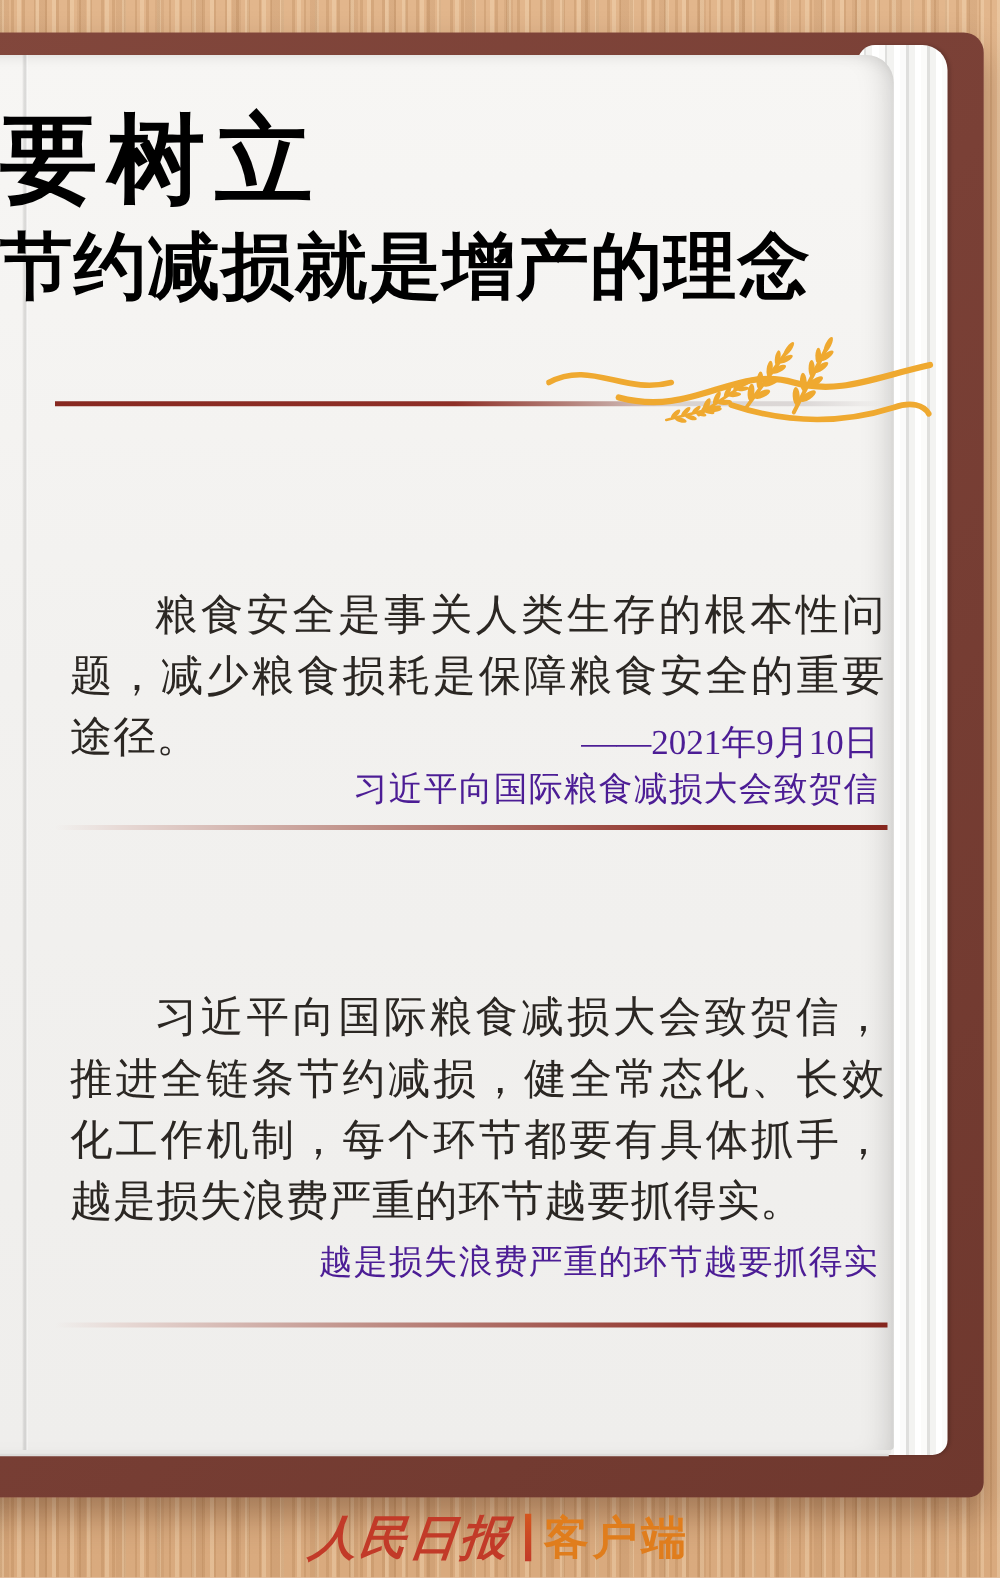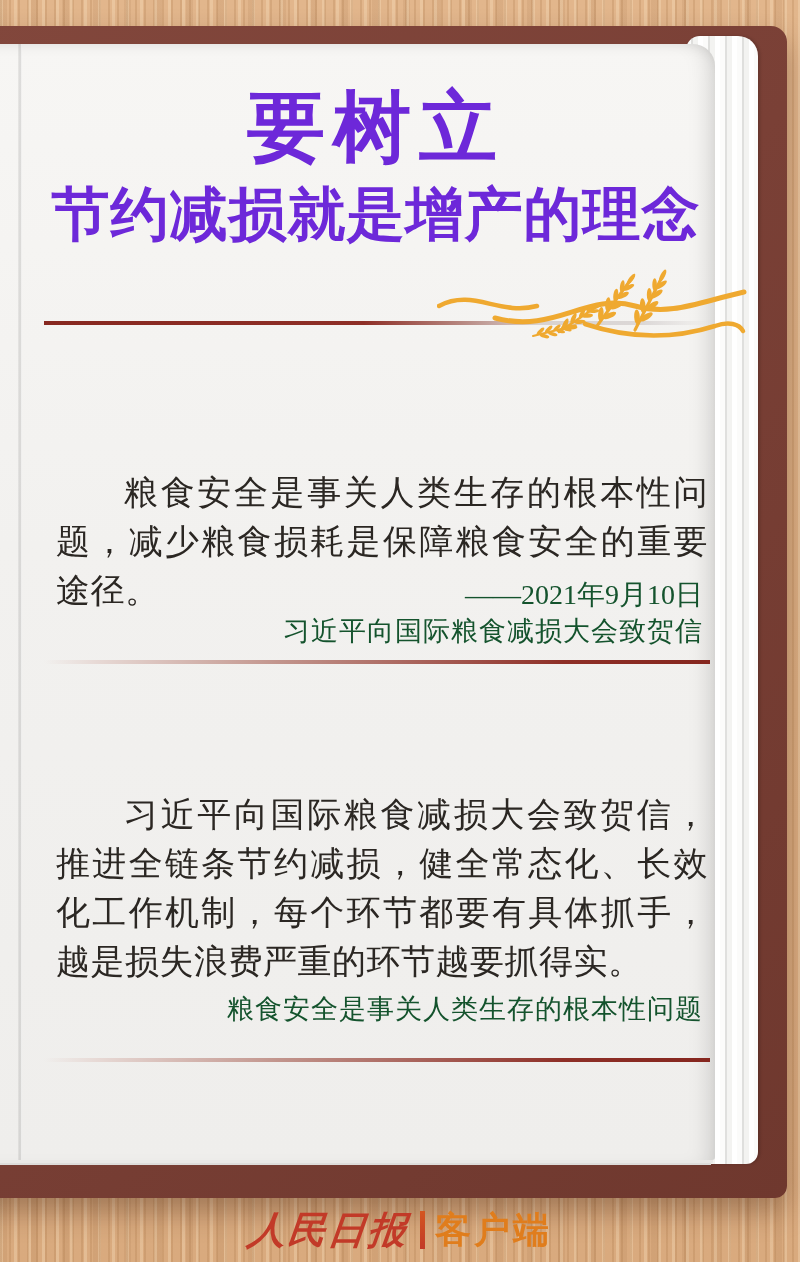--- a/index.html
+++ b/index.html
@@ -31,22 +31,22 @@
     background:linear-gradient(180deg,#f7f6f4 0%, #f2f1ef 45%, #efeeec 100%);
     border-radius:6px 22px 3px 3px;
     box-shadow:inset -20px 0 26px -20px rgba(0,0,0,.22), inset 0 10px 14px -10px rgba(0,0,0,.10),
       0 5px 0 -2px #e9e8e6, 0 9px 0 -4px #dddcda;}
   .gutter{position:absolute;left:58px;top:0;bottom:0;width:4px;
     background:linear-gradient(90deg, rgba(0,0,0,.05), rgba(0,0,0,.13) 55%, rgba(255,255,255,.6));}
 
   .layer{position:absolute;inset:0;}
 
   
-  .title{position:absolute;top:80px;left:0;width:752px;text-align:center;
-    color:#6d28d9;font-weight:900;font-family:"Liberation Sans",sans-serif;}
+  .title{position:absolute;top:80px;left:0;width:752px;
+    color:#000000;font-weight:900;font-family:"Liberation Sans",sans-serif;}
   .title .l1{font-size:78px;line-height:94px;letter-spacing:8px;}
   .title .l2{font-size:58px;line-height:80px;letter-spacing:1px;white-space:nowrap;}
 
   
   .rule{position:absolute;height:4px;left:44px;width:666px;}
   .rule-title{top:321px;
     background:linear-gradient(90deg,#872820 0%,#8e2f27 48%,#b5837c 62%,#d8d2d0 74%,#dcd8d7 90%,rgba(220,216,215,0) 100%);}
   .rule-a{top:660px;}
   .rule-b{top:1058px;}
   .rule-a,.rule-b{background:linear-gradient(90deg, rgba(236,228,225,0) 0%, #e7d9d5 8%, #c2958d 35%, #8e2f27 78%, #85261e 100%);}
@@ -55,21 +55,21 @@
 
   
   .para{position:absolute;left:56px;width:652px;
     font-family:"Liberation Serif","DejaVu Serif",serif;
     color:#2b2723;font-size:34px;line-height:49px;letter-spacing:.5px;
     text-indent:2em;text-align:justify;}
   .para1{top:434px;}
   .para2{top:756px;}
 
   
-  .attr{position:absolute;right:97px;text-align:right;color:#14532d;
+  .attr{position:absolute;right:97px;text-align:right;color:#4c1d95;
     font-family:"Liberation Serif","DejaVu Serif",serif;}
   .attr .date{font-size:28px;line-height:34px;}
   .attr .src{font-size:27px;line-height:33px;margin-top:3px;letter-spacing:1px;}
   .attr1{top:578px;}
   .attr2{top:990px;}
 
   
   .footer{position:absolute;left:0;top:1198px;width:800px;height:64px;
     display:flex;align-items:center;justify-content:center;}
   .brand{font-family:"DejaVu Serif",serif;font-style:italic;font-weight:bold;
@@ -127,21 +127,21 @@
     <div class="attr attr1">
       <div class="date">——2021年9月10日</div>
       <div class="src">习近平向国际粮食减损大会致贺信</div>
     </div>
 
     <div class="rule rule-a"></div>
 
     <p class="para para2">习近平向国际粮食减损大会致贺信，推进全链条节约减损，健全常态化、长效化工作机制，每个环节都要有具体抓手，越是损失浪费严重的环节越要抓得实。</p>
 
     <div class="attr attr2">
-      <div class="src">粮食安全是事关人类生存的根本性问题</div>
+      <div class="src">越是损失浪费严重的环节越要抓得实</div>
     </div>
 
     <div class="rule rule-b"></div>
 
     <div class="footer">
       <span class="brand">人民日报</span>
       <span class="logo-bar"></span>
       <span class="product">客户端</span>
     </div>
 

